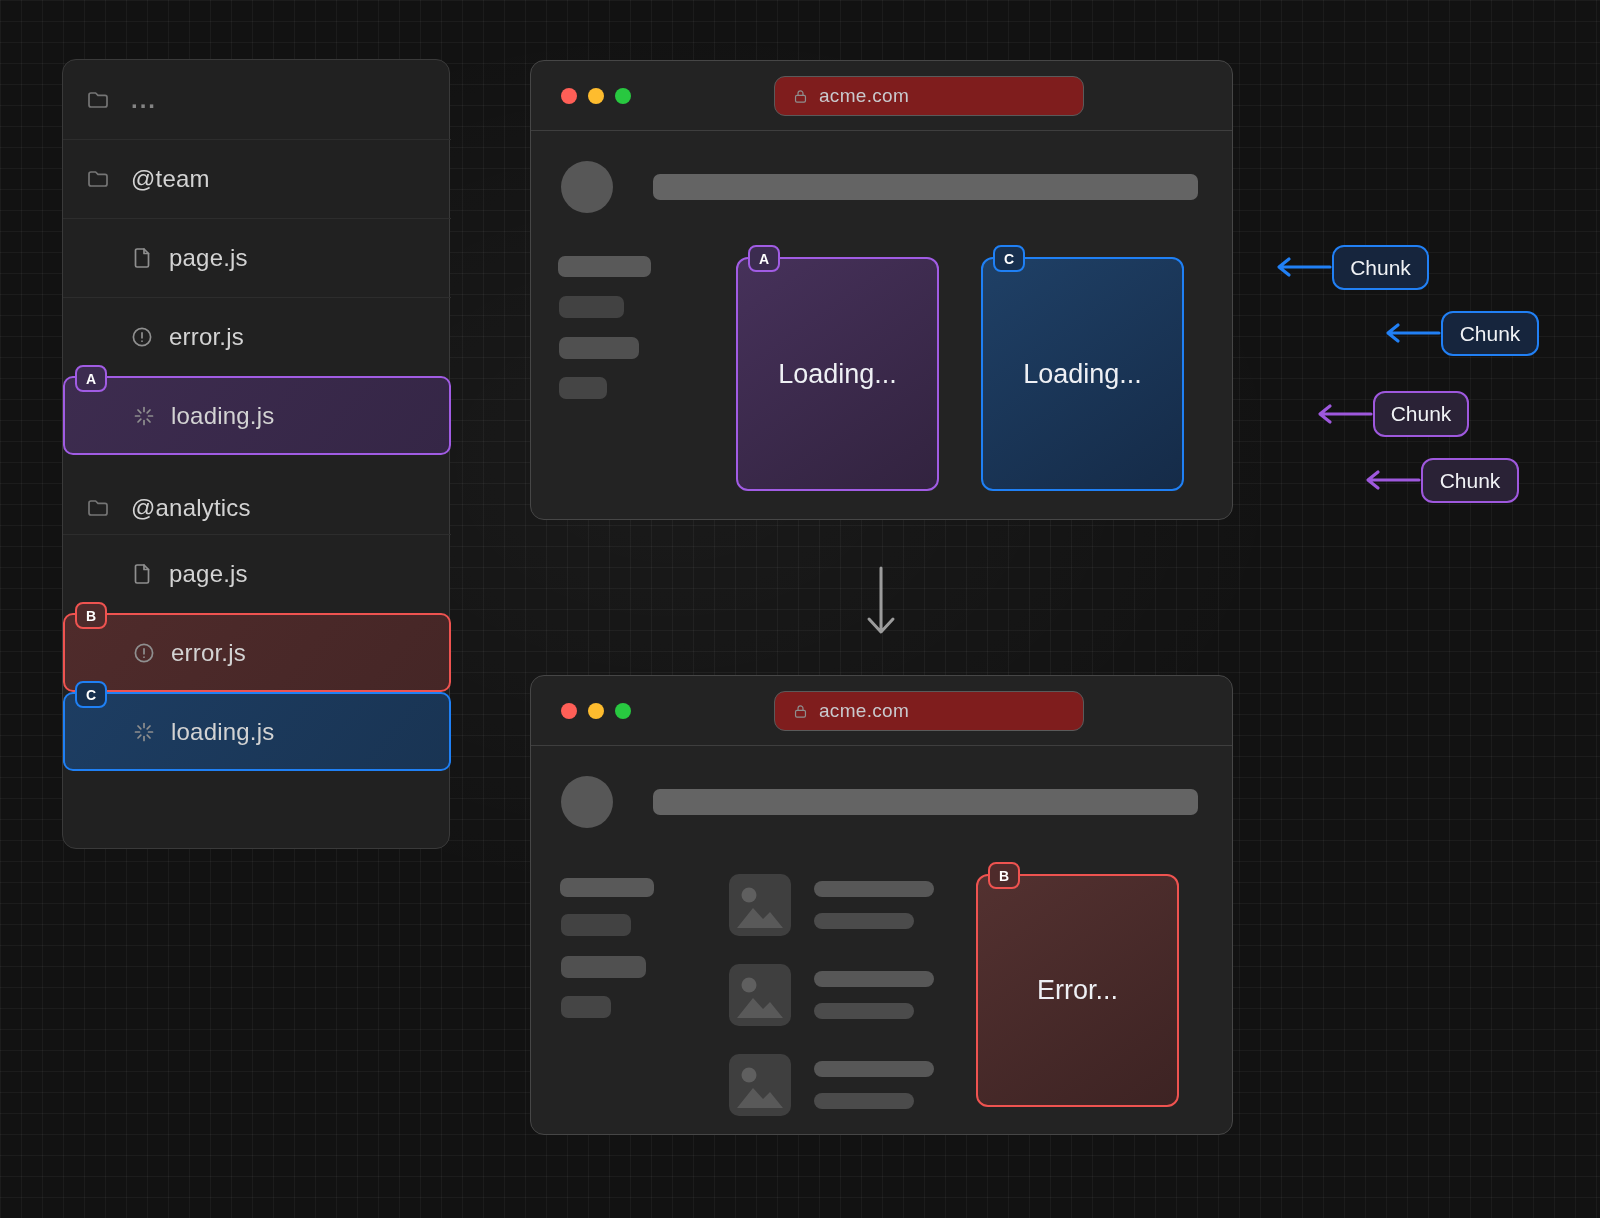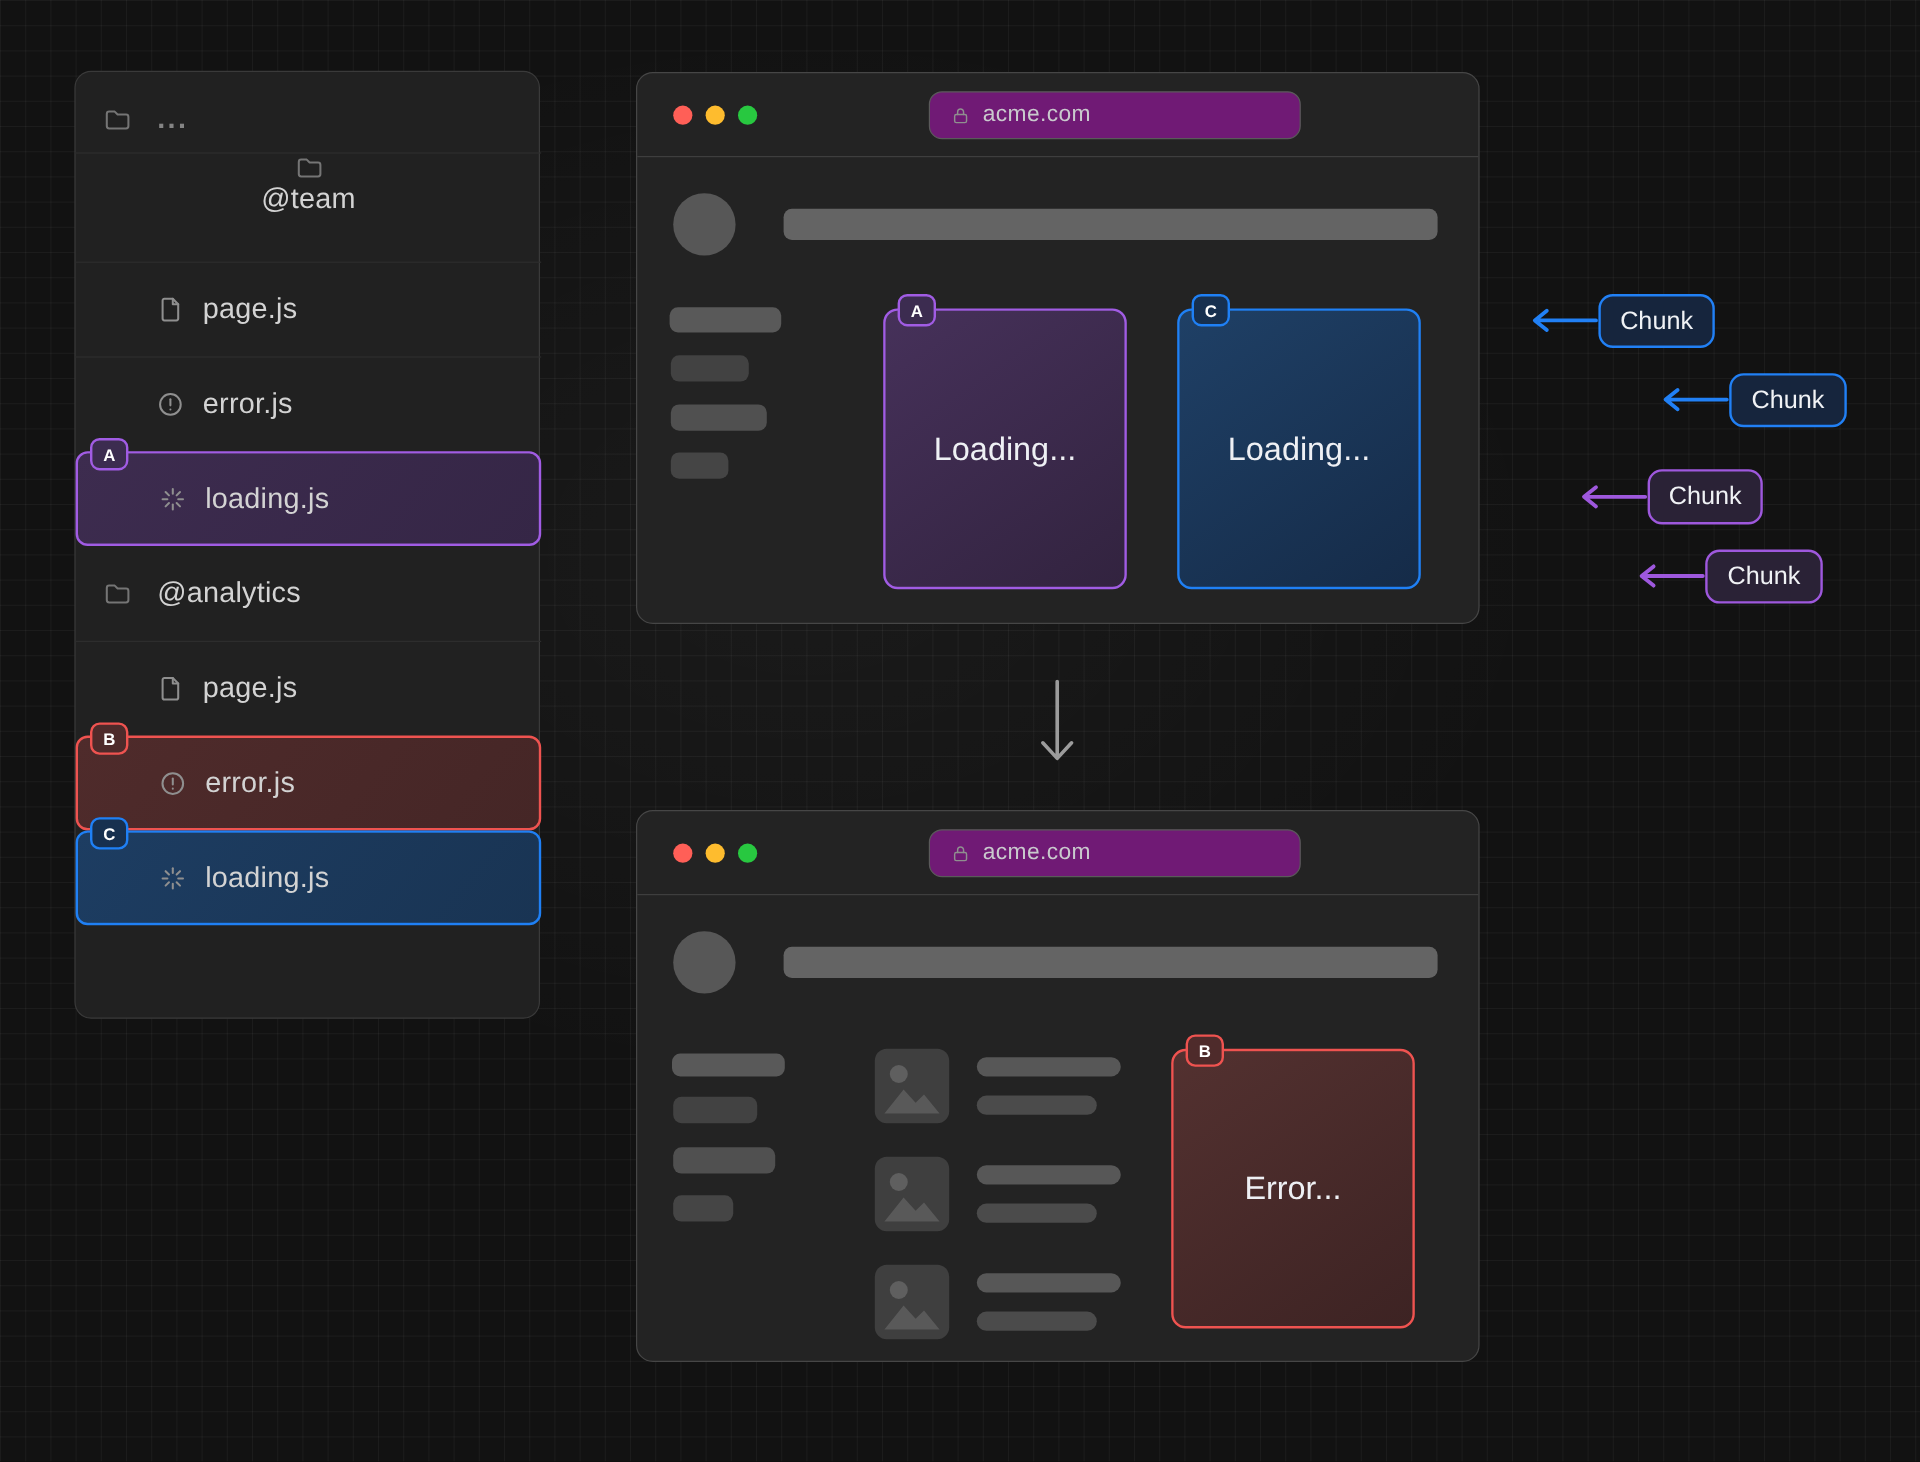--- a/index.html
+++ b/index.html
@@ -50,21 +50,21 @@
     position:absolute; left:530px; width:703px; height:460px;
     background:#232323; border:1px solid #464646; border-radius:14px;
   }
   .win-top { top:60px; }
   .win-bottom { top:675px; }
   .win-header { position:absolute; left:0; top:0; width:100%; height:70px; border-bottom:1px solid #3e3e3e; }
   .dot { position:absolute; top:27px; width:16px; height:16px; border-radius:50%; }
   .dot.r { left:30px; } .dot.y { left:57px; } .dot.g { left:84px; }
   .urlbar {
     position:absolute; left:243px; top:15px; width:310px; height:40px;
-    border:1px solid #5a5a5a; border-radius:11px; background:#701a75;
+    border:1px solid #5a5a5a; border-radius:11px; background:#7f1d1d;
     display:flex; align-items:center; padding-left:17px;
   }
   .urlbar .url-text { font-size:19px; color:#c9c9cd; margin-left:10px; letter-spacing:0.3px; }
 
   .avatar { position:absolute; left:30px; top:100px; width:52px; height:52px; border-radius:50%; background:#575757; }
   .hbar { position:absolute; left:122px; top:113px; width:545px; height:26px; border-radius:7px; background:#646464; }
 
   .skel { position:absolute; border-radius:7px; }
   
   .t-s1 { left:27px; top:195px; width:93px; height:21px; background:#595959; }
@@ -114,21 +114,21 @@
 
   <div class="tree">
 
     <div class="tree-row" style="top:0;">
       <svg class="ic line-ic folder" viewBox="0 0 24 24">
           <path d="M3 7c0-1.1.9-2 2-2h4.6L12 7.4h7c1.1 0 2 .9 2 2V17c0 1.1-.9 2-2 2H5c-1.1 0-2-.9-2-2V7z"></path>
         </svg>
       <span class="tree-label dim">...</span>
     </div>
 
-    <div class="tree-row sep" style="top:67px;flex-direction:column;">
+    <div class="tree-row sep" style="top:79px;">
       <svg class="ic line-ic folder" viewBox="0 0 24 24">
           <path d="M3 7c0-1.1.9-2 2-2h4.6L12 7.4h7c1.1 0 2 .9 2 2V17c0 1.1-.9 2-2 2H5c-1.1 0-2-.9-2-2V7z"></path>
         </svg>
       <span class="tree-label">@team</span>
     </div>
 
     <div class="tree-row sep indent" style="top:158px;">
       <svg class="ic line-ic" viewBox="0 0 24 24">
           <path d="M7 3h7l4.5 4.5V19.5c0 .8-.7 1.5-1.5 1.5H7c-.8 0-1.5-.7-1.5-1.5v-15C5.5 3.7 6.2 3 7 3z"></path>
           <path d="M14 3v4.5h4.5"></path>
@@ -153,21 +153,21 @@
           <path d="M3.5 12h4"></path>
           <path d="M16.5 12h4"></path>
           <path d="M6 6l2.8 2.8"></path>
           <path d="M15.2 15.2L18 18"></path>
           <path d="M18 6l-2.8 2.8"></path>
           <path d="M8.8 15.2L6 18"></path>
         </svg>
       <span class="tree-label">loading.js</span>
     </div>
 
-    <div class="tree-row" style="top:395px;text-align:center;">
+    <div class="tree-row" style="top:408px;text-align:center;">
       <svg class="ic line-ic folder" viewBox="0 0 24 24">
           <path d="M3 7c0-1.1.9-2 2-2h4.6L12 7.4h7c1.1 0 2 .9 2 2V17c0 1.1-.9 2-2 2H5c-1.1 0-2-.9-2-2V7z"></path>
         </svg>
       <span class="tree-label">@analytics</span>
     </div>
 
     <div class="tree-row sep indent" style="top:474px;">
       <svg class="ic line-ic" viewBox="0 0 24 24">
           <path d="M7 3h7l4.5 4.5V19.5c0 .8-.7 1.5-1.5 1.5H7c-.8 0-1.5-.7-1.5-1.5v-15C5.5 3.7 6.2 3 7 3z"></path>
           <path d="M14 3v4.5h4.5"></path>

